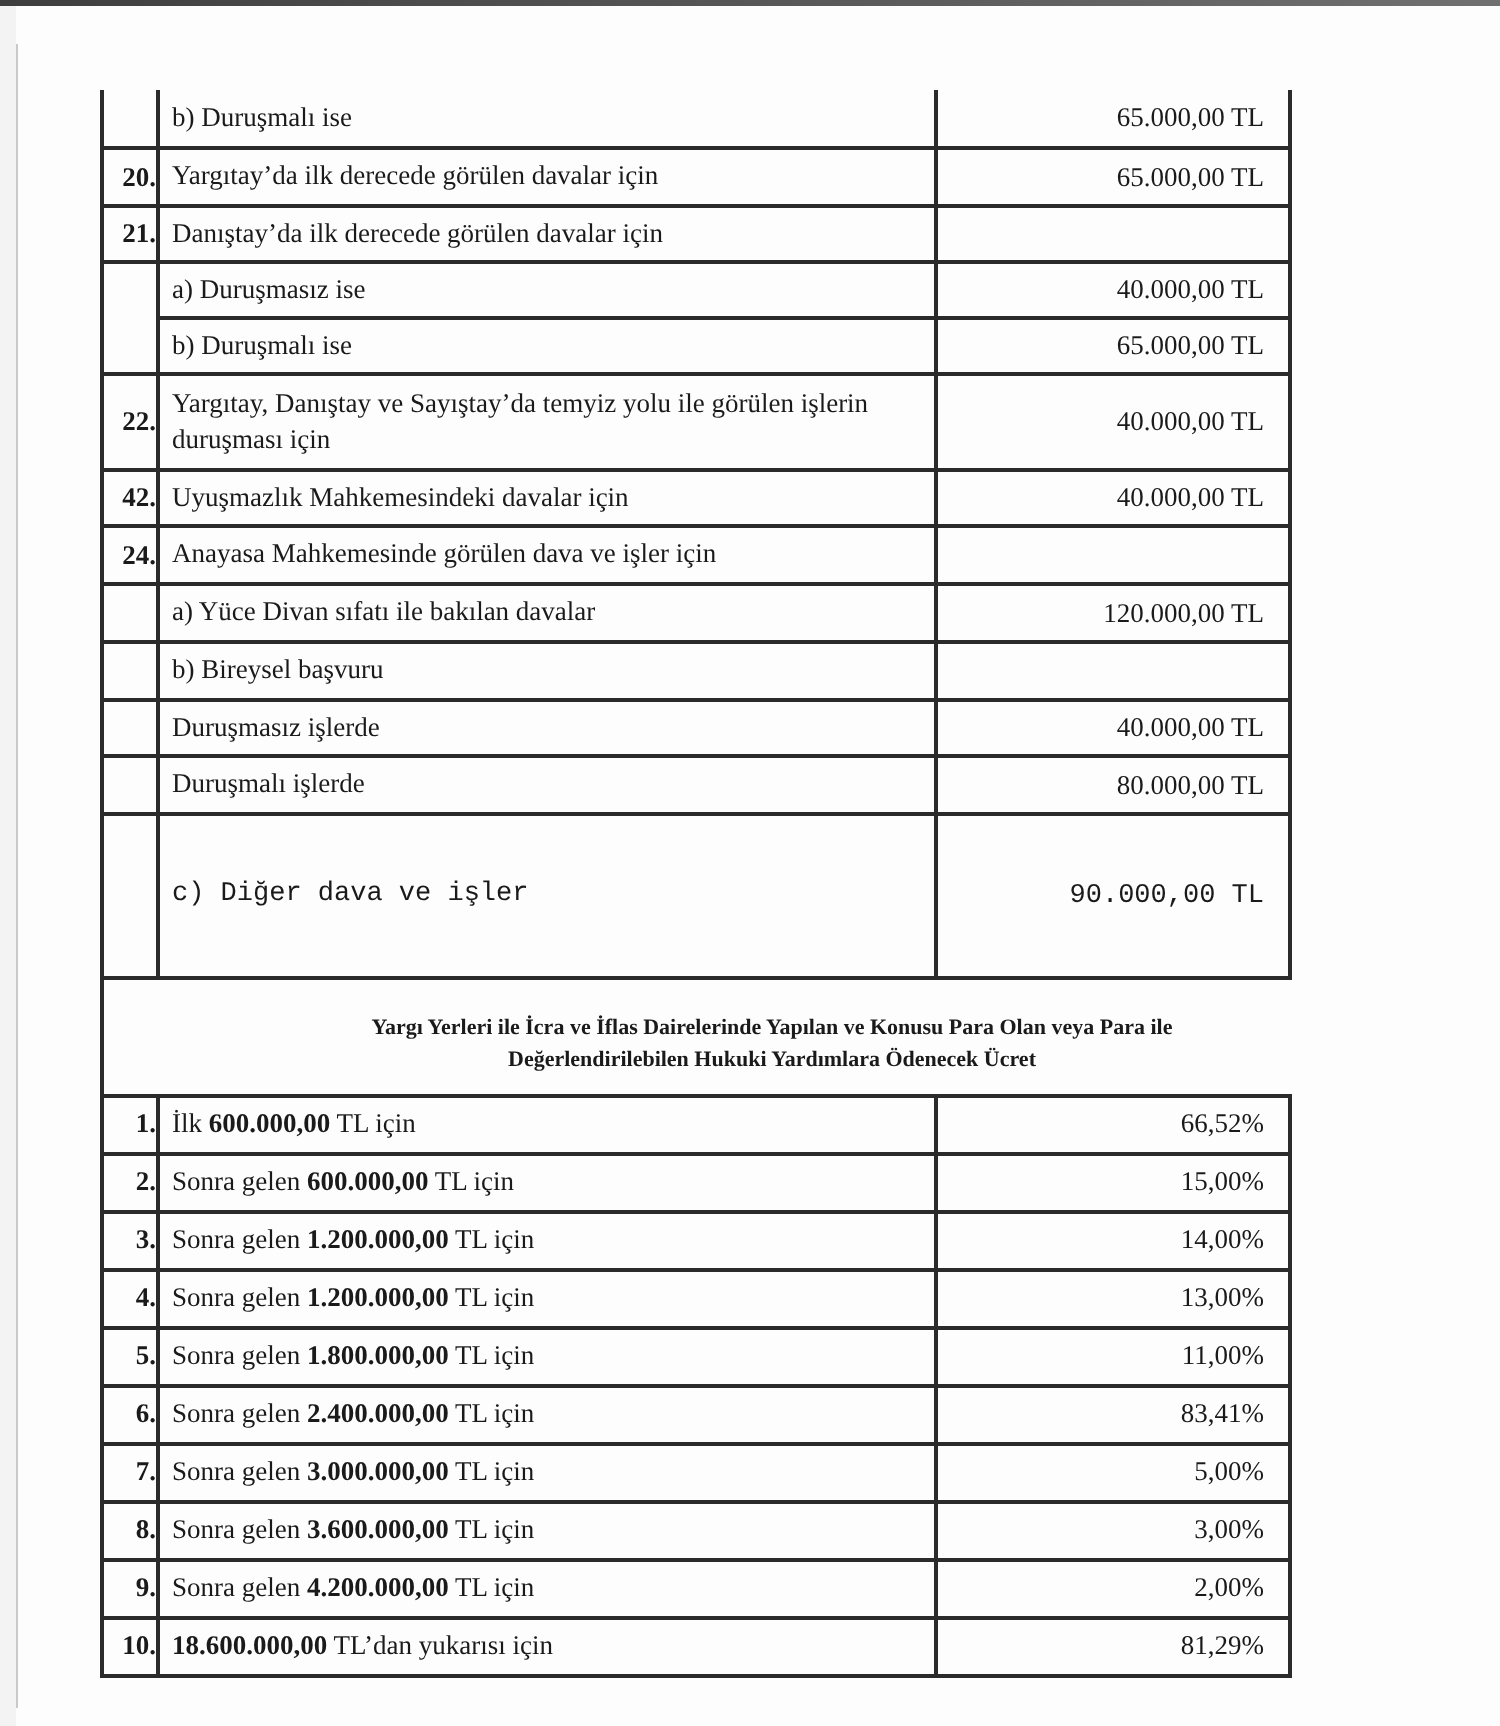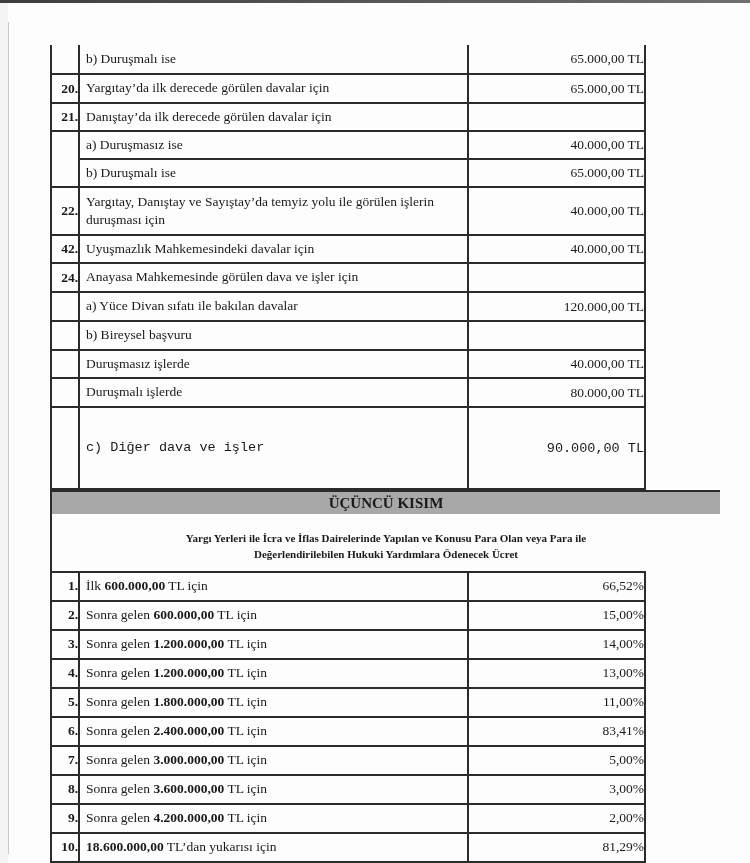--- a/index.html
+++ b/index.html
@@ -31,21 +31,21 @@
   td {
     border: 2px solid #2b2b2b;
     font-size: 13.5px;
     vertical-align: middle;
     padding: 1px 0;
     overflow: hidden;
   }
   .t1 tr:first-child td { border-top: none; }
   td.num  { text-align: right; font-weight: bold; padding: 0; }
   td.desc { padding-left: 6px; padding-right: 8px; line-height: 1.35; }
-  td.amt  { text-align: right; padding-right: 0; }
+  td.amt  { text-align: right; padding-right: 12px; }
 
   tr.r  { height: 28px; }
   tr.r2 { height: 48px; }
   tr.r3 { height: 82px; font-family: Liberation Mono, monospace; }
   tr.rp { height: 29px; }
 
   .band {
     height: 22px;
     background: #a8a8a8;
     border-top: 2px solid #2b2b2b;
@@ -140,23 +140,20 @@
       <td class="amt">80.000,00 TL</td>
     </tr>
     <tr class="r3">
       <td class="num"></td>
       <td class="desc">c) Diğer dava ve işler</td>
       <td class="amt">90.000,00 TL</td>
     </tr>
   </tbody>
     </table>
 
-  <div class="band">
-    <span>ÜÇÜNCÜ KISIM</span>
-  </div>
 
   <div class="subtitle">
     <div>Yargı Yerleri ile İcra ve İflas Dairelerinde Yapılan ve Konusu Para Olan veya Para ile</div>
     <div>Değerlendirilebilen Hukuki Yardımlara Ödenecek Ücret</div>
   </div>
 
   <table class="t2">
     <colgroup>
         <col style="width:28px">
         <col>

